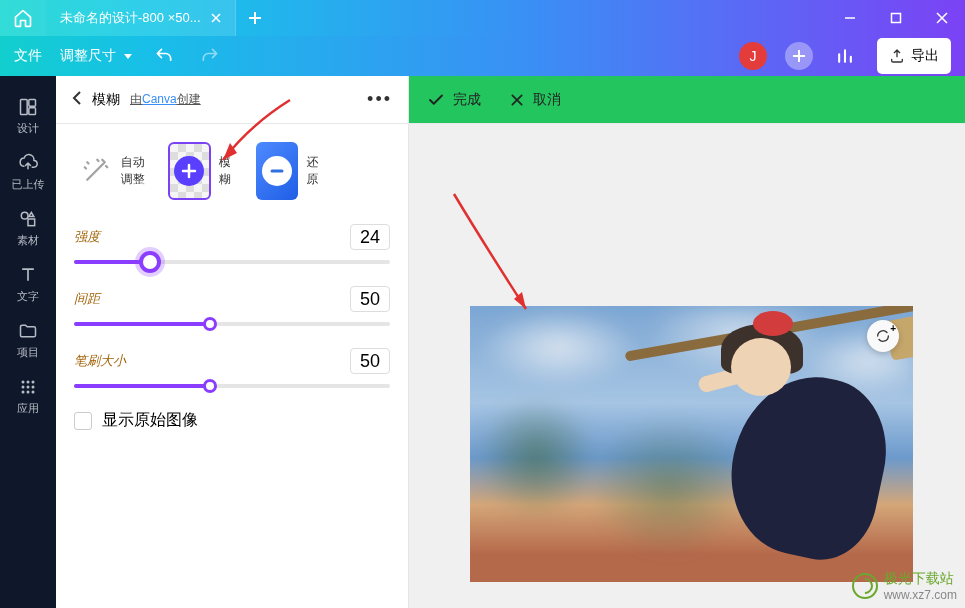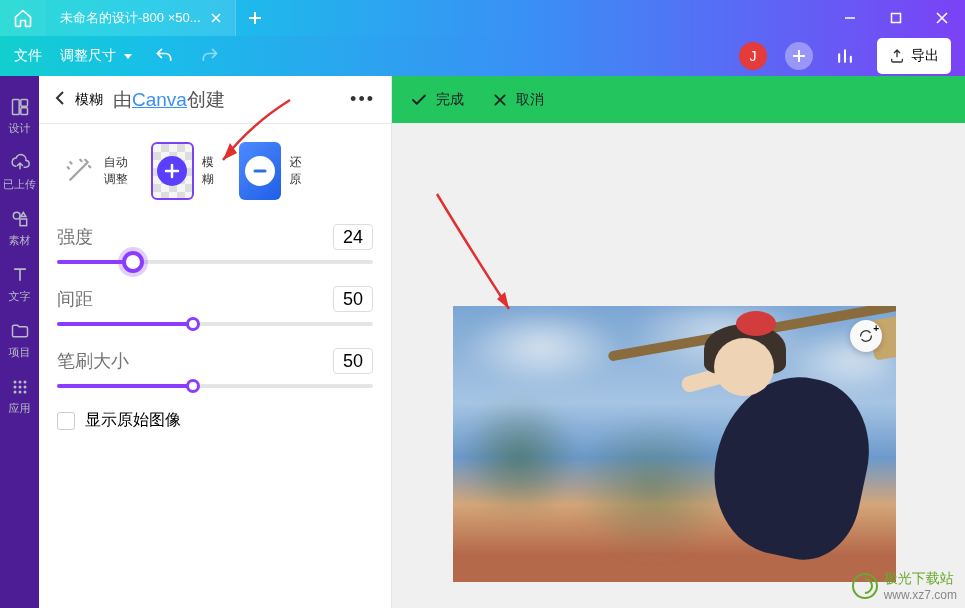--- a/index.html
+++ b/index.html
@@ -24,29 +24,29 @@
     .undo-btn, .redo-btn { width: 28px; height: 28px; display: flex; align-items: center; justify-content: center; }
     .avatar { width: 28px; height: 28px; border-radius: 50%; background: #e43b3b; color: #fff; display: flex; align-items: center; justify-content: center; font-size: 14px; font-weight: 500; }
     .share-btn { width: 28px; height: 28px; border-radius: 50%; background: rgba(255,255,255,0.35); display: flex; align-items: center; justify-content: center; }
     .chart-btn { width: 28px; height: 28px; display: flex; align-items: center; justify-content: center; }
     .export-btn { background: #fff; height: 36px; padding: 0 12px; border-radius: 5px; display: flex; align-items: center; gap: 6px; font-size: 14px; }
     
     
     .main { display: flex; height: 532px; }
     
     
-    .sidebar { width: 39px; background: #4c1d95; display: flex; flex-direction: column; padding-top: 12px; }
+    .sidebar { width: 56px; background: #0f172a; display: flex; flex-direction: column; padding-top: 12px; }
     .side-item { height: 56px; display: flex; flex-direction: column; align-items: center; justify-content: center; gap: 4px; color: #b8bdc5; }
     .side-label { font-size: 11px; }
     
     
     .panel { width: 353px; border-right: 1px solid #e5e5e5; background: #fff; display: flex; flex-direction: column; }
     .panel-header { height: 48px; display: flex; align-items: center; padding: 0 16px; border-bottom: 1px solid #e8e8e8; gap: 10px; }
     .panel-title { font-size: 14px; font-weight: 500; }
-    .panel-subtitle { font-size: 19px; color: #555; }
+    .panel-subtitle { font-size: 12px; color: #555; text-decoration: underline; }
     .panel-subtitle a { color: #3a8ff5; text-decoration: underline; }
     .more-dots { margin-left: auto; font-size: 18px; letter-spacing: 2px; color: #333; }
     
     .panel-body { padding: 18px 18px; }
     .tool-cards { display: flex; gap: 20px; margin-bottom: 24px; margin-left: 6px; }
     .tool-card { width: 68px; display: flex; flex-direction: row; align-items: center; gap: 8px; }
     .tool-card-icon { width: 58px; height: 58px; border-radius: 6px; display: flex; align-items: center; justify-content: center; }
     .tool-card-icon.wand { background: transparent; opacity: 0.45; }
     .tool-card-icon.blur { border: 2px solid #7b42f5; background-image: 
       linear-gradient(45deg, #ddd 25%, transparent 25%), 
@@ -54,21 +54,21 @@
       linear-gradient(45deg, transparent 75%, #ddd 75%), 
       linear-gradient(-45deg, transparent 75%, #ddd 75%);
       background-size: 16px 16px; background-position: 0 0, 0 8px, 8px -8px, -8px 0px; background-color: #f5f5f5; position: relative; }
     .blur-plus { width: 30px; height: 30px; border-radius: 50%; background: #5a3fff; display: flex; align-items: center; justify-content: center; }
     .tool-card-icon.restore { background: linear-gradient(135deg, #4e8aff, #1f5fe6); }
     .restore-minus { width: 30px; height: 30px; border-radius: 50%; background: #fff; display: flex; align-items: center; justify-content: center; }
     .tool-card-label { font-size: 12px; color: #333; }
     
     .slider-row { margin-bottom: 22px; }
     .slider-head { display: flex; justify-content: space-between; align-items: center; margin-bottom: 10px; }
-    .slider-label { font-size: 18px; color: #737373; }
+    .slider-label { font-size: 13px; color: #a16207; font-style: italic; }
     .slider-value { width: 40px; height: 26px; border: 1px solid #ddd; border-radius: 4px; text-align: center; font-size: 18px; line-height: 24px; }
     .slider-track { height: 4px; background: #e5e5e5; border-radius: 2px; position: relative; }
     .slider-fill { height: 100%; background: #8b3dff; border-radius: 2px; }
     .slider-thumb { position: absolute; top: 50%; transform: translate(-50%, -50%); width: 14px; height: 14px; border-radius: 50%; background: #fff; border: 3px solid #8b3dff; }
     .slider-thumb.big { width: 22px; height: 22px; border-width: 4px; box-shadow: 0 0 0 4px rgba(139,61,255,0.25); }
     
     .checkbox-row { display: flex; align-items: center; gap: 10px; margin-top: 6px; }
     .checkbox { width: 18px; height: 18px; border: 1.5px solid #ccc; border-radius: 3px; }
     
     

